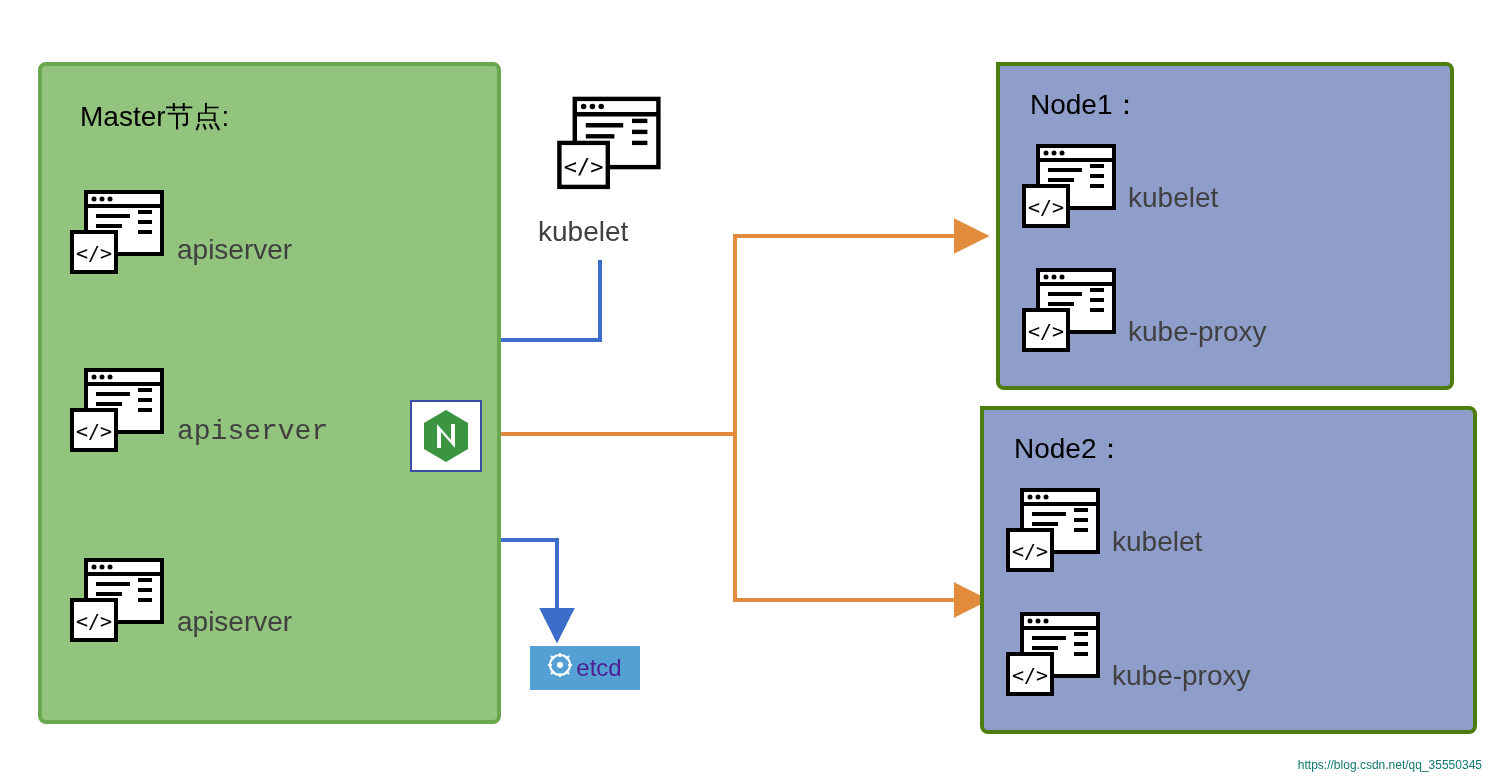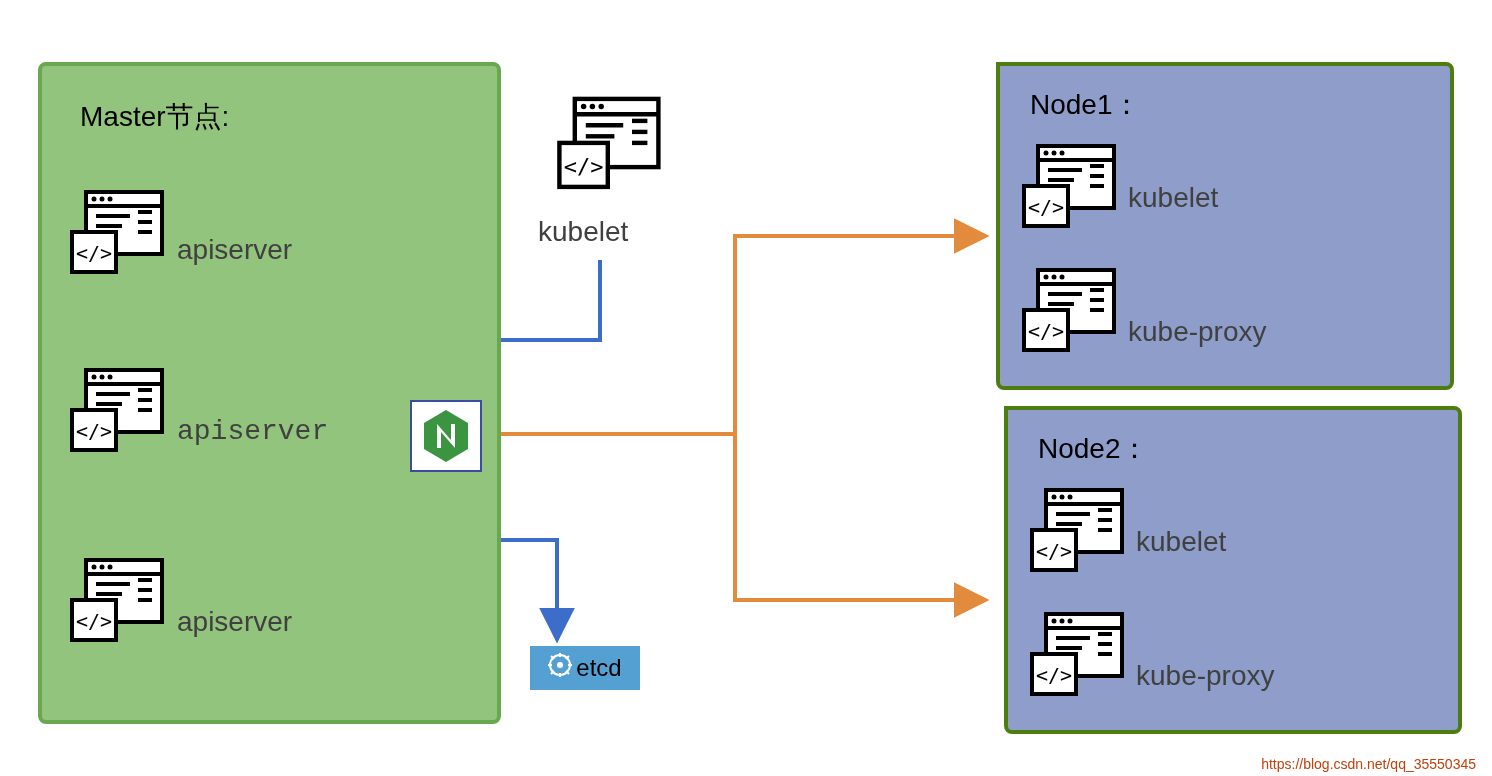--- a/index.html
+++ b/index.html
@@ -24,21 +24,21 @@
     border: 4px solid #6aa84f;
   }
   .node-box {
     width: 450px;
     height: 320px;
     background: #8e9dc9;
     border: 4px solid #4d7c0f;
     border-top-left-radius: 0;
   }
   .node1-box { left: 996px; top: 62px; }
-  .node2-box { left: 1004px; top: 406px; }
+  .node2-box { left: 980px; top: 406px; padding-left: 39px; }
 
   .title {
     position: absolute;
     font-size: 28px;
     color: #000;
   }
   .comp-label {
     position: absolute;
     font-size: 28px;
     color: #404040;
@@ -68,42 +68,42 @@
   .etcd-box {
     position: absolute;
     left: 530px;
     top: 646px;
     width: 110px;
     height: 44px;
     background: #54a0d3;
     display: flex;
     align-items: center;
     justify-content: center;
-    color: #000000;
+    color: #4c1d95;
     font-size: 24px;
   }
   .etcd-box .gear {
     margin-right: 4px;
   }
 
   svg.connector {
     position: absolute;
     left: 0;
     top: 0;
     width: 1492px;
     height: 776px;
     pointer-events: none;
   }
 
   .watermark {
     position: absolute;
-    right: 16px;
+    right: 10px;
     bottom: 4px;
-    color: #c2410c;
-    font-size: 14px;
+    color: #0f766e;
+    font-size: 12px;
   }
 </style>
 </head>
 <body>
 
 <svg class="connector">
   <defs>
     <marker id="arrow-blue" viewBox="0 0 10 10" refX="9" refY="5" markerWidth="9" markerHeight="9" orient="auto-start-reverse">
       <path d="M 0 0 L 10 5 L 0 10 z" fill="#3b6dc9"></path>
     </marker>

